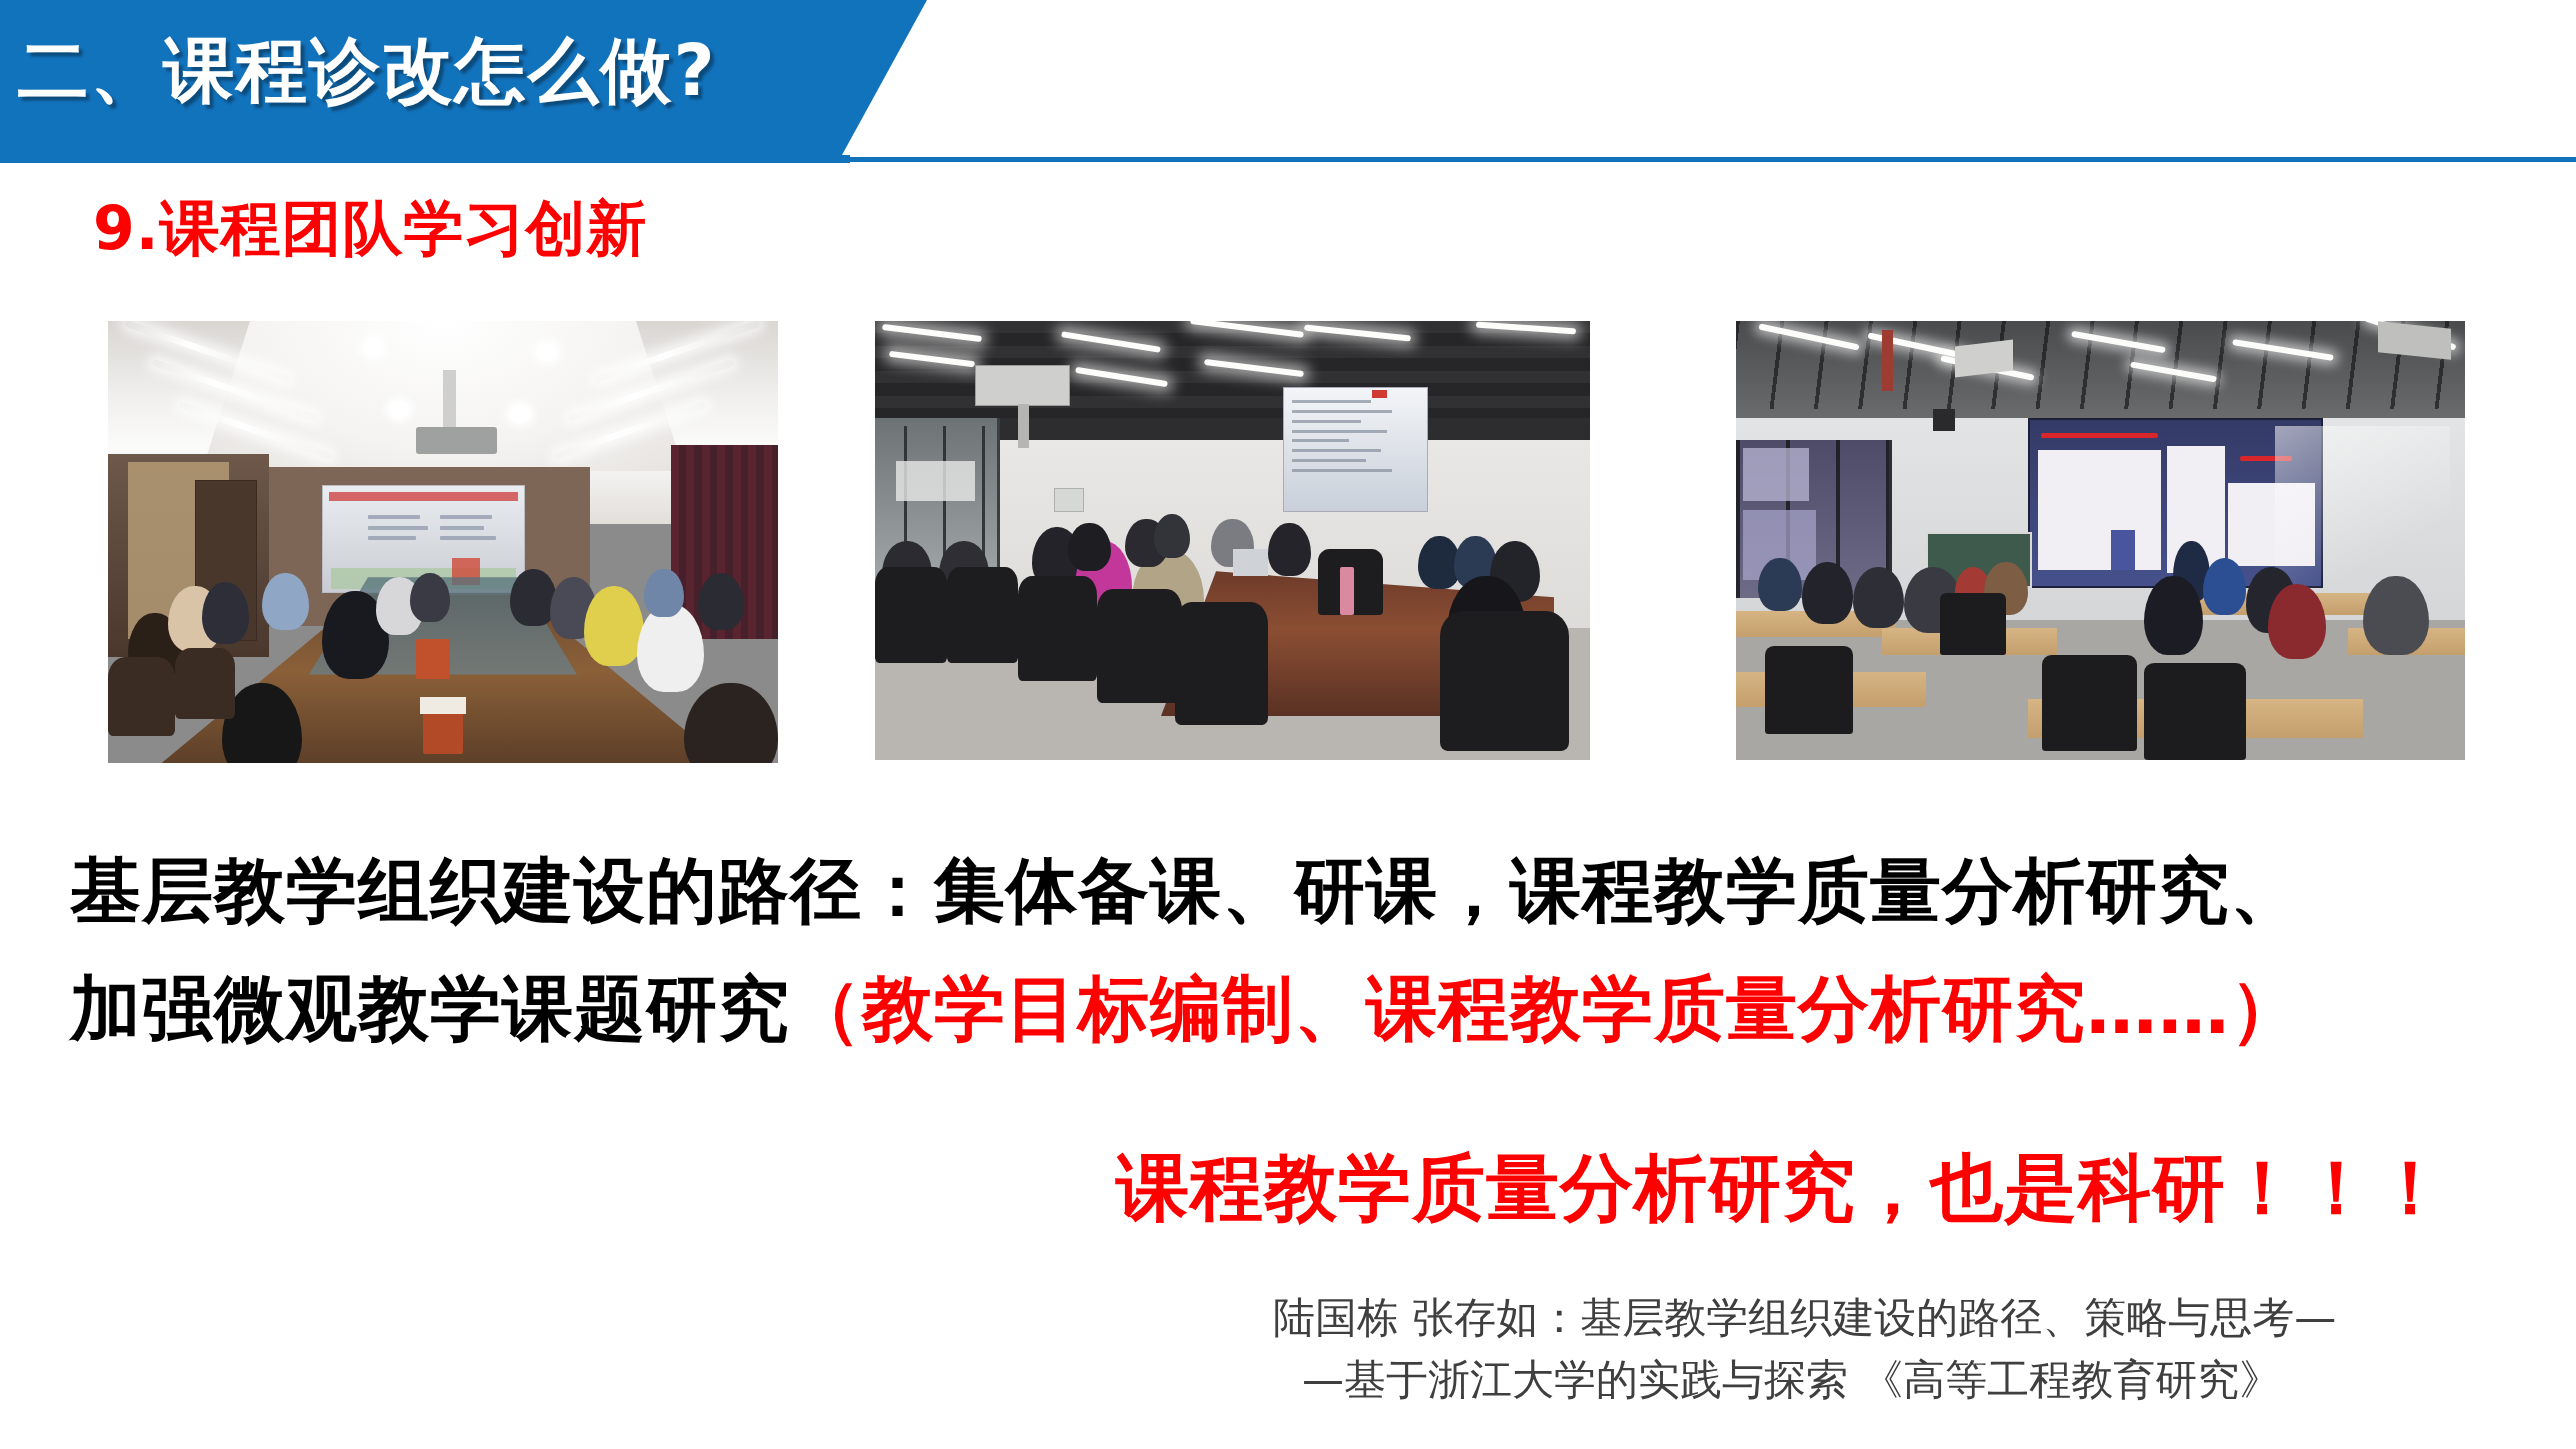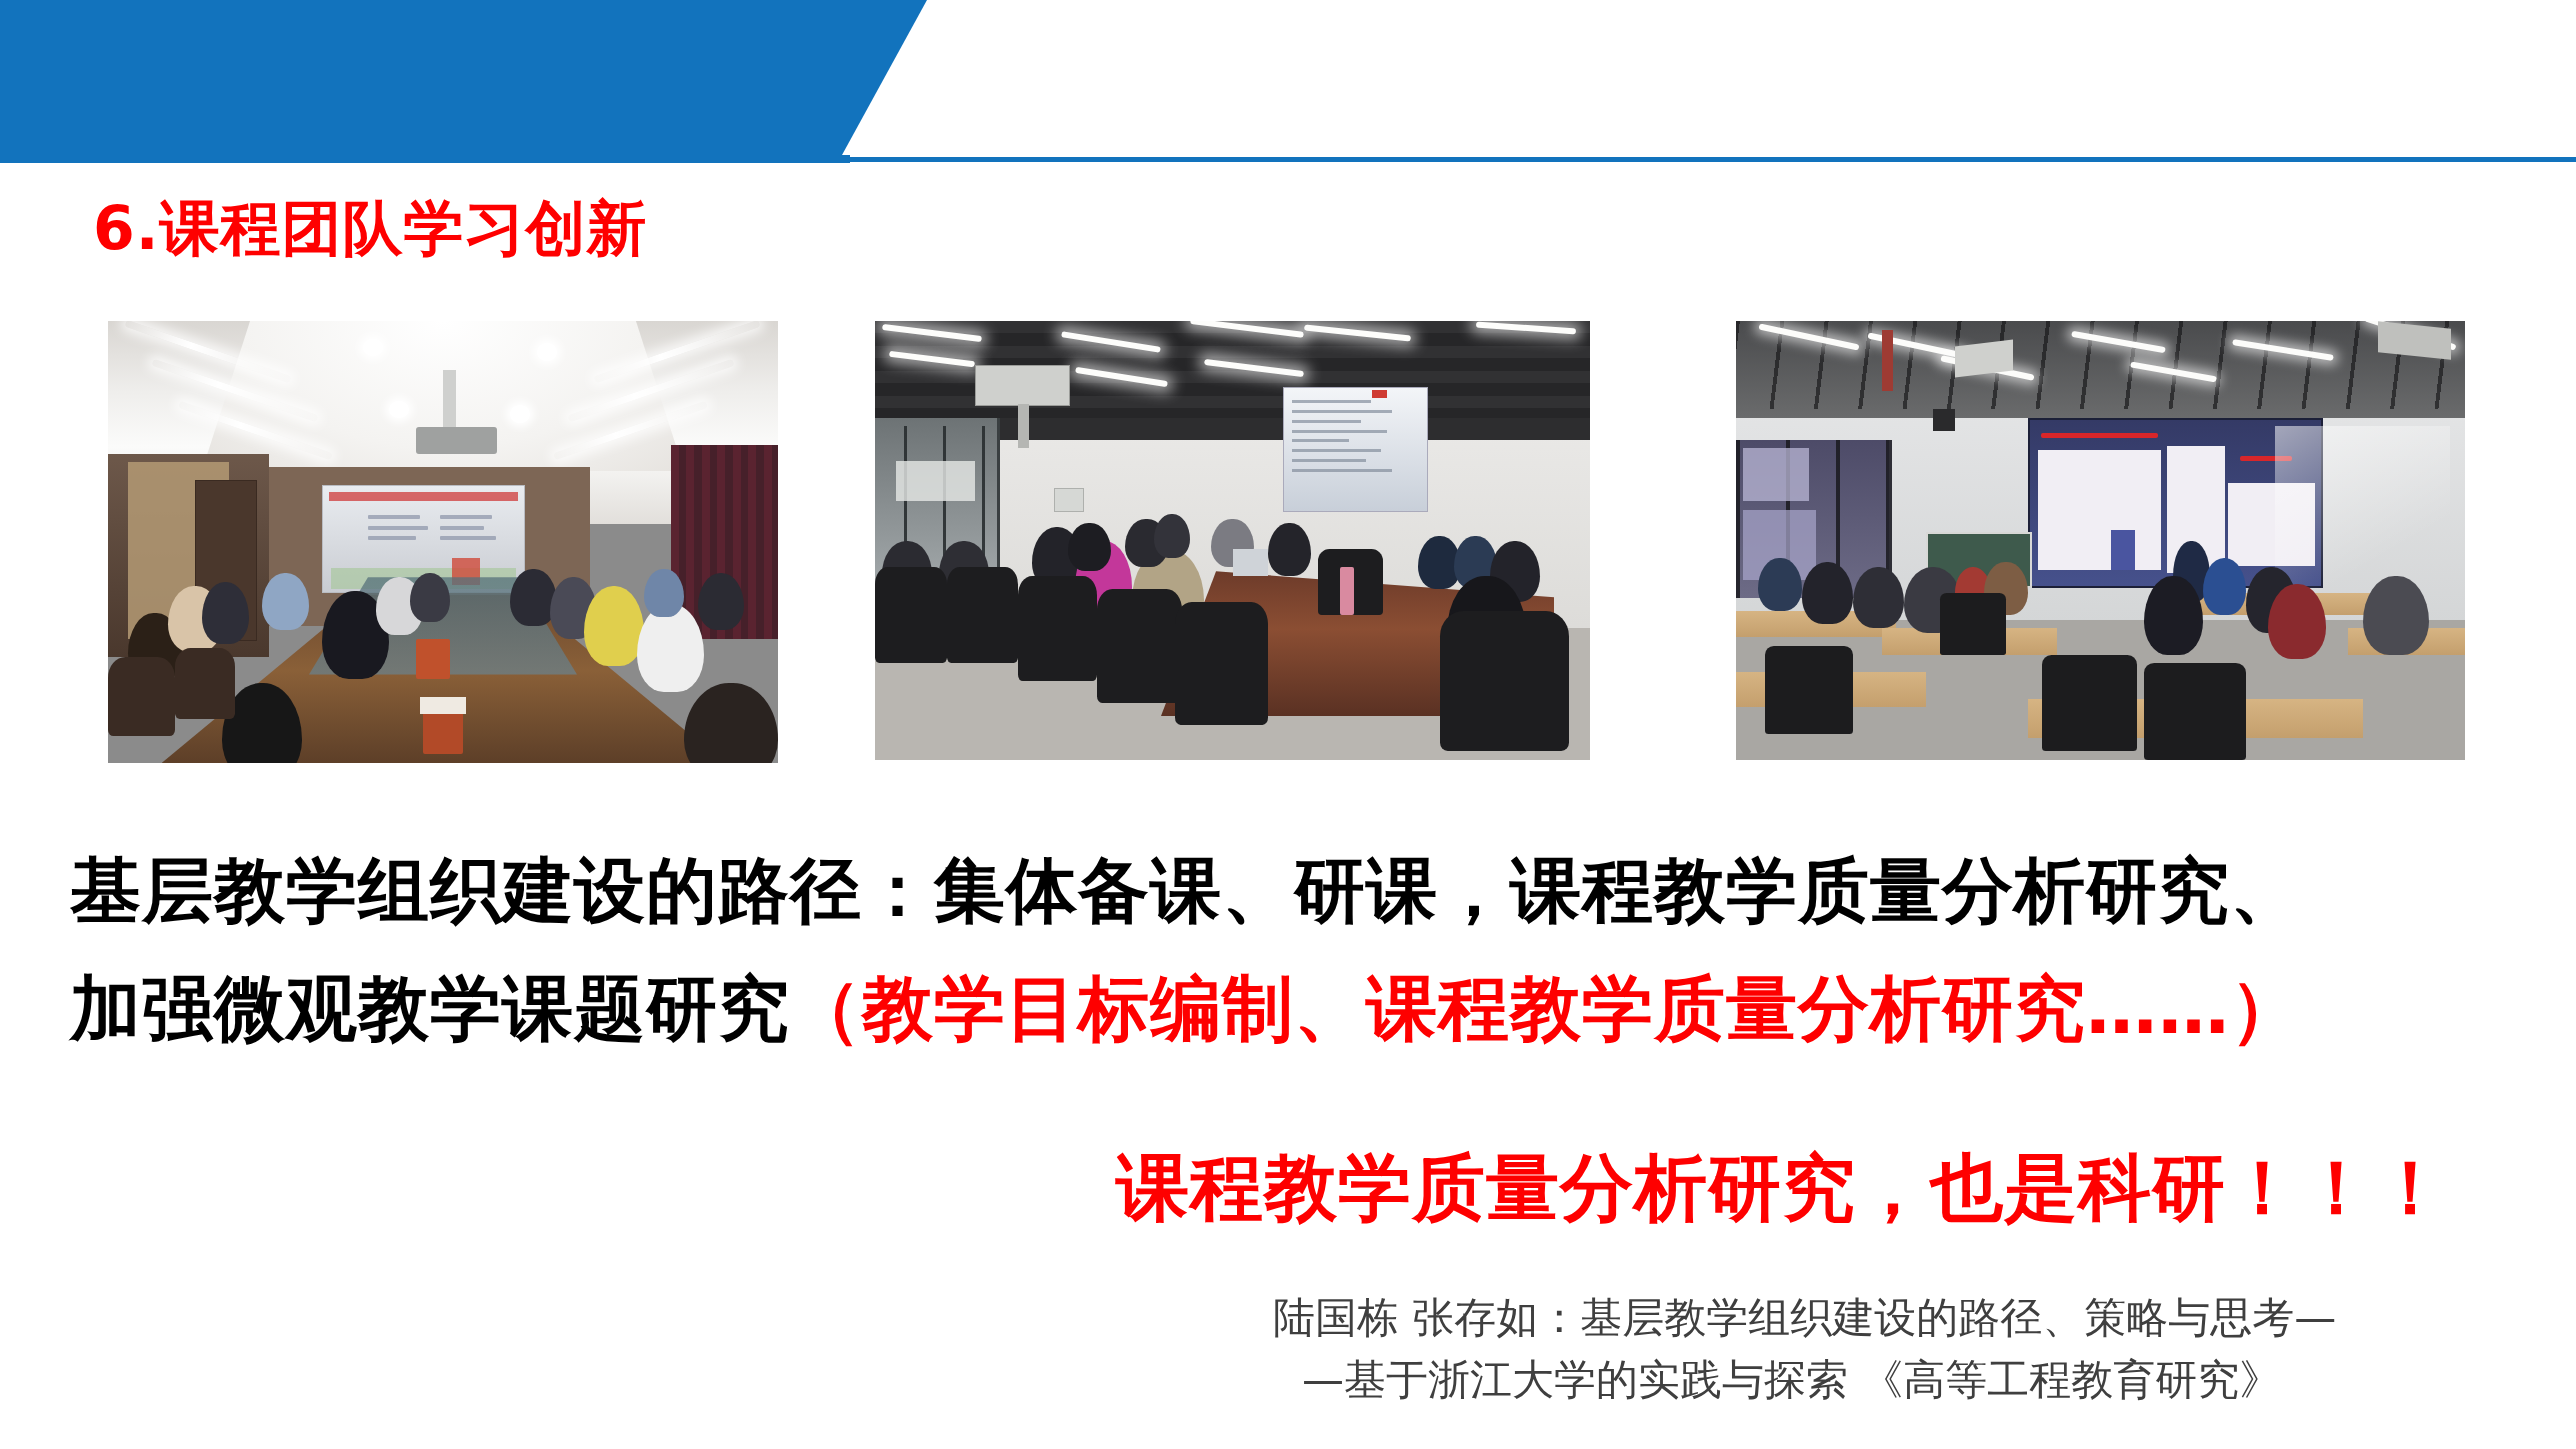--- a/index.html
+++ b/index.html
@@ -127,23 +127,24 @@
   #cite-2{left:1302px;top:1352px;}
 </style>
 </head>
 <body>
 
 <div class="banner-wrap">
   <div class="banner-shape"></div>
   <div class="banner-step"></div>
   <div class="banner-rule2"></div>
   <div class="banner-rule"></div>
+  <div class="banner-title">二、课程诊改怎么做?</div>
 </div>
 
-<div class="subhead">6.课程团队学习创新</div>
+<div class="subhead">9.课程团队学习创新</div>
 
 <div class="photo" id="photo-1">
   <div class="ph-inner">
     <div class="pr p1-ceil"></div>
     <div class="pr p1-ceilpanel"></div>
     <div class="pr p1-strip" style="left:2%;top:6%;width:26%;transform:rotate(19deg);"></div>
     <div class="pr p1-strip" style="left:6%;top:15%;width:26%;transform:rotate(19deg);"></div>
     <div class="pr p1-strip" style="left:10%;top:24%;width:24%;transform:rotate(19deg);"></div>
     <div class="pr p1-strip" style="left:72%;top:6%;width:26%;transform:rotate(-19deg);"></div>
     <div class="pr p1-strip" style="left:68%;top:15%;width:26%;transform:rotate(-19deg);"></div>

